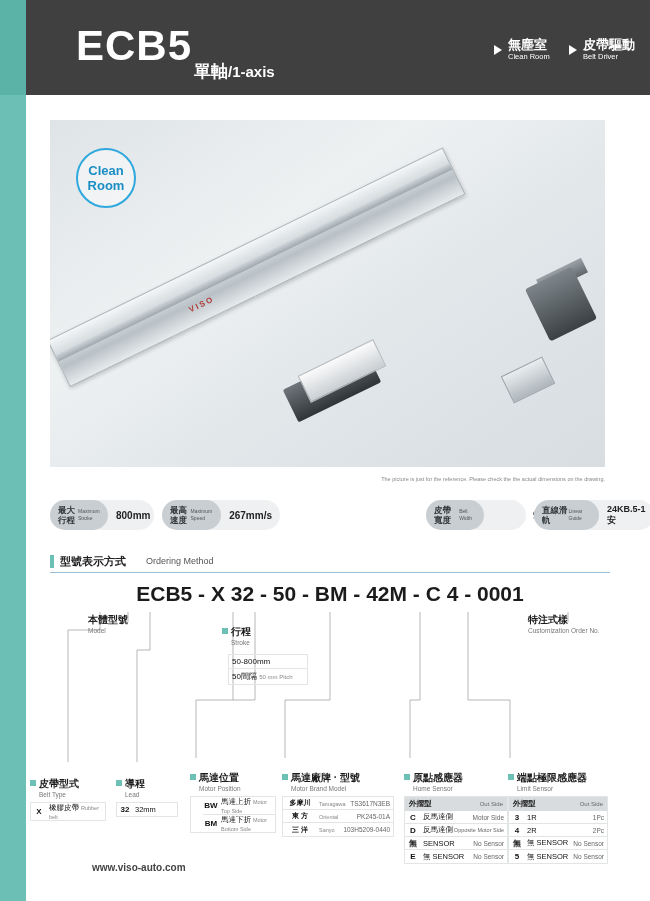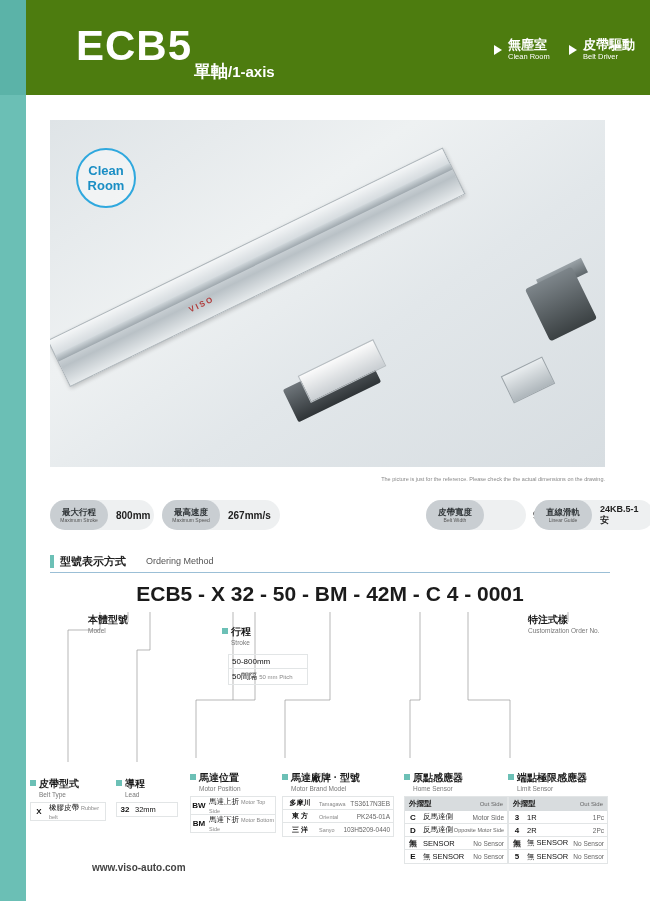--- a/index.html
+++ b/index.html
@@ -16,21 +16,21 @@
     position:absolute; left:0; top:0; width:26px; height:901px;
     background:#6bbfb5;
   }
   .edge-bar-inner {
     position:absolute; left:0; top:0; width:26px; height:95px;
     background:#5bb3a8;
   }
   
   .header {
     position:absolute; left:26px; top:0; width:624px; height:95px;
-    background:#4d7c0f;
+    background:#404040;
   }
   .header-title {
     position:absolute; left:50px; top:22px;
     color:#ffffff; font-size:42px; font-weight:bold; letter-spacing:1px;
     font-family:"Liberation Sans", sans-serif;
   }
   .header-sub {
     position:absolute; left:168px; top:60px;
     color:#ffffff; font-size:17px; font-weight:bold;
   }
@@ -113,21 +113,21 @@
   .photo-note .en { font-size:5.5px; color:#888; display:block; margin-top:2px;}
   
   .pill-row { position:absolute; left:50px; top:500px; width:560px; height:32px; }
   .pill {
     position:absolute; top:0; height:30px;
     background:#eef0f1; border-radius:15px;
     display:flex; align-items:center;
   }
   .pill .lbl {
     background:#c9ced2; border-radius:15px; height:30px;
-    display:flex; flex-direction:column; justify-content:center; align-items:center;
+    display:flex; flex-direction:row; justify-content:center; align-items:center;
     padding:0 8px; min-width:58px;
   }
   .pill .lbl .cn { font-size:8.5px; color:#2f3437; font-weight:bold; line-height:10px;}
   .pill .lbl .en { font-size:5px; color:#555; line-height:7px;}
   .pill .val { font-size:10px; color:#222; font-weight:bold; padding:0 8px; }
   
   .sec-title {
     position:absolute; left:50px; top:554px; width:560px; height:16px;
   }
   .sec-title .bar { position:absolute; left:0; top:1px; width:4px; height:13px; background:#6cc0b6; }
@@ -346,21 +346,21 @@
     <div class="c1">
       <span class="cn">32mm</span>
     </div>
   </div>
 </div>
 
 <div class="callout" style="left:190px; top:772px;">
   <span class="cn"><span class="sqr"></span><span>馬達位置</span></span>
   <span class="en" style="margin-left:9px;">Motor Position</span>
 </div>
-<div class="tbl" style="left:190px; top:796px; width:86px; border:1px solid #e2e5e6;">
+<div class="tbl" style="left:190px; top:796px; width:86px; border:1px solid #e2e5e6;padding-left:12px;">
   <div class="row">
     <div class="c0">BW</div>
     <div class="c1">
       <span class="cn">馬達上折</span>
       <span class="en">Motor Top Side</span>
     </div>
   </div>
   <div class="row" style="border-bottom:none;">
     <div class="c0">BM</div>
     <div class="c1">

